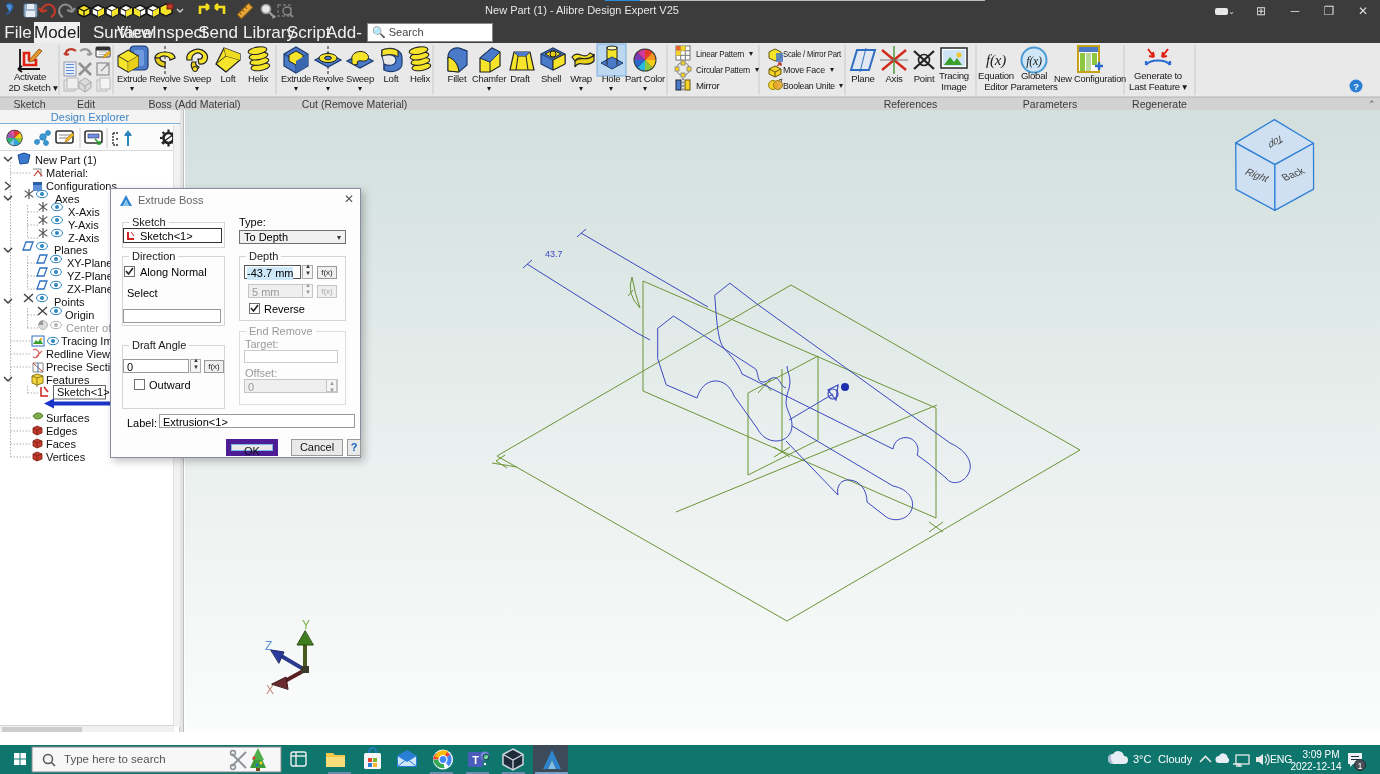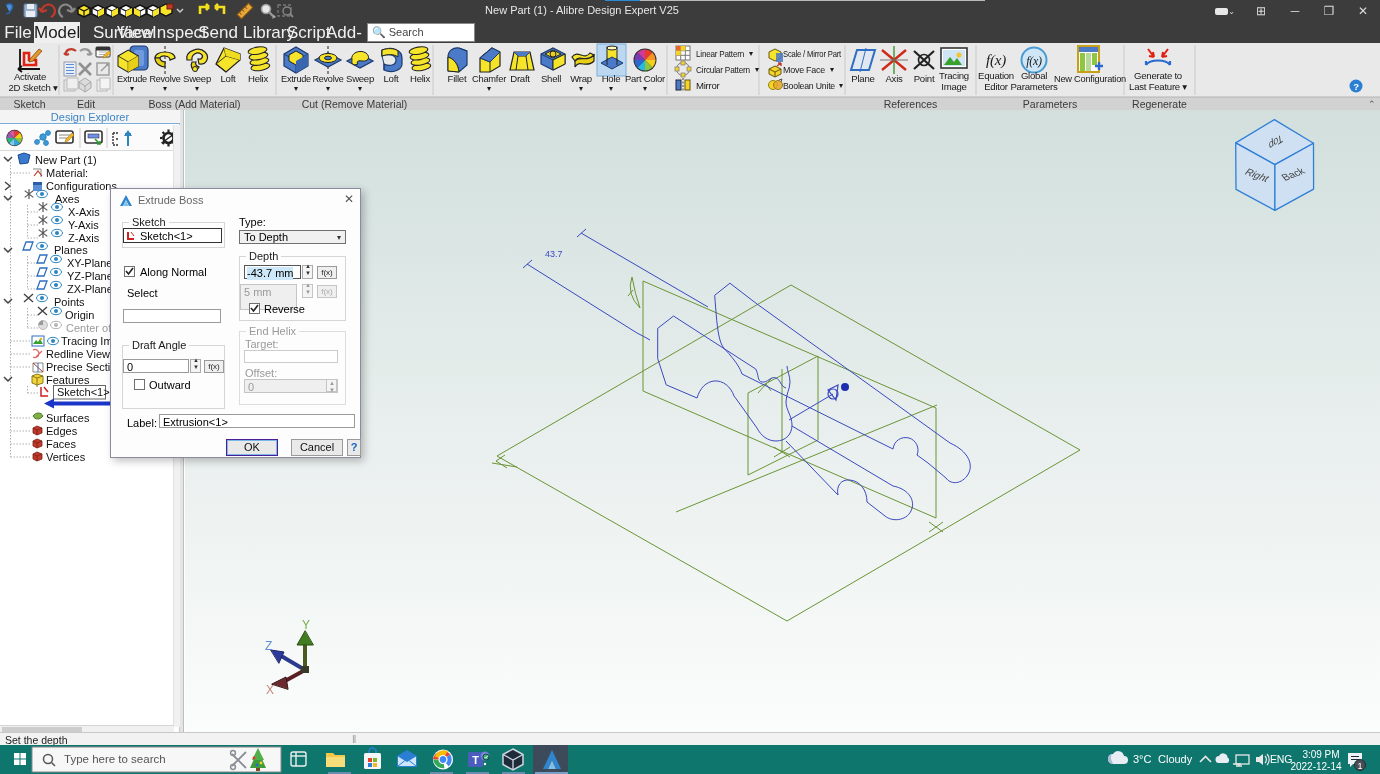--- a/index.html
+++ b/index.html
@@ -10,21 +10,21 @@
 
 
 #titlebar { position:absolute; left:0; top:0; width:1380px; height:22px; background:#3c3c3c; }
 #titletext { position:absolute; left:0; top:4px; width:1164px; text-align:center; color:#e8e8e8; font-size:11px; }
 .wbtn { position:absolute; top:0; width:34px; height:22px; color:#dcdcdc; font-size:12px; text-align:center; line-height:22px; }
 
 
 #menubar { position:absolute; left:0; top:22px; width:1380px; height:21px; background:#3c3c3c; }
 .mtab { position:absolute; top:0; height:21px; line-height:21px; color:#f0f0f0; font-size:17px; text-align:center; }
 .mtab.active { background:#efefef; color:#1a1a1a; }
-#searchbox { position:absolute; left:367px; top:1px; width:108px; height:19px; background:#fff; border:1px solid #888; font-size:11px; color:#444; line-height:17px; padding-left:4px; }
+#searchbox { position:absolute; left:367px; top:1px; width:126px; height:19px; background:#fff; border:1px solid #888; font-size:11px; color:#444; line-height:17px; padding-left:4px; }
 
 
 #ribbon { position:absolute; left:0; top:43px; width:1380px; height:54px; background:#e9e9e9; border-bottom:1px solid #cfcfcf; }
 #ribbonstrip { position:absolute; left:0; top:97px; width:1380px; height:13px; background:#d2d2d2; border-top:1px solid #c2c2c2; }
 .glabel { position:absolute; top:0; height:13px; line-height:12px; font-size:10.5px; color:#3a3a3a; text-align:center; }
 
 
 #mainarea { position:absolute; left:0; top:110px; width:1380px; height:622px; }
 #explorer { position:absolute; left:0; top:0; width:180px; height:622px; background:#fff; border-right:1px solid #c8c8c8;text-decoration:underline; }
 #exphead { position:absolute; left:0; top:0; width:180px; height:14px; background:#f4f4f4; color:#3d85c6; font-size:11px; text-align:center; line-height:14px; border-bottom:1px solid #7aaedb; }
@@ -684,57 +684,60 @@
           </svg>
       <span style="position:absolute;left:16px;top:1px;">Sketch&lt;1&gt;</span>
     </div>
 
     <div class="abs" style="left:128px;top:27px;">Type:</div>
     <div class="tbox" style="left:128px;top:41px;width:107px;height:14px;background:#f0f0f0;border-color:#707070;">
           <span style="position:absolute;left:4px;top:0px;">To Depth</span>
           <span style="position:absolute;right:4px;top:0px;font-size:8px;color:#333;">▾</span>
         </div>
 
+    <div class="grp" style="left:11px;top:67px;width:103px;height:70px;">
+          <div class="grplbl">Direction</div>
+        </div>
     <div class="cb" style="left:13px;top:77px;">
           <svg width="9" height="9" viewBox="0 0 9 9" style="position:absolute;left:0;top:0;">
             <path d="M1,4 L3.5,7 L8,1" stroke="#222" stroke-width="1.6" fill="none"></path>
           </svg>
         </div>
     <div class="abs" style="left:29px;top:77px;">Along Normal</div>
     <div class="abs" style="left:16px;top:98px;">Select</div>
     <div class="tbox" style="left:12px;top:120px;width:98px;height:14px;"></div>
 
     <div class="grp" style="left:128px;top:67px;width:107px;height:65px;">
           <div class="grplbl">Depth</div>
         </div>
     <div class="tbox" style="left:133px;top:76px;width:57px;height:14px;border-color:#555;background:#fff;">
           <span style="position:absolute;left:2px;top:1px;background:#cde8f8;">-43.7 mm</span>
         </div>
     <div class="spin" style="left:191px;top:76px;height:14px;">
           <span style="position:absolute;left:2px;top:-3px;font-size:6px;color:#333;">▲</span>
           <span style="position:absolute;left:2px;top:4px;font-size:6px;color:#333;">▼</span>
         </div>
     <div class="fx" style="left:206px;top:77px;">f(x)</div>
-    <div class="tbox dis" style="left:129px;top:95px;width:57px;height:26px;">
+    <div class="tbox dis" style="left:137px;top:95px;width:57px;height:14px;">
           <span style="position:absolute;left:3px;top:1px;">5 mm</span>
         </div>
     <div class="spin" style="left:191px;top:95px;height:14px;border-color:#c5c5c5;">
           <span style="position:absolute;left:2px;top:-3px;font-size:6px;color:#999;">▲</span>
           <span style="position:absolute;left:2px;top:4px;font-size:6px;color:#999;">▼</span>
         </div>
     <div class="fx dis" style="left:206px;top:96px;">f(x)</div>
     <div class="cb" style="left:138px;top:114px;">
           <svg width="9" height="9" viewBox="0 0 9 9" style="position:absolute;left:0;top:0;">
             <path d="M1,4 L3.5,7 L8,1" stroke="#222" stroke-width="1.6" fill="none"></path>
           </svg>
         </div>
     <div class="abs" style="left:153px;top:114px;">Reverse</div>
 
     <div class="grp" style="left:128px;top:142px;width:107px;height:74px;border-color:#ddd;">
-          <div class="grplbl dis">End Helix</div>
+          <div class="grplbl dis">End Remove</div>
         </div>
     <div class="dislbl abs" style="left:134px;top:149px;">Target:</div>
     <div class="tbox" style="left:133px;top:161px;width:94px;height:13px;border-color:#ccc;"></div>
     <div class="dislbl abs" style="left:134px;top:178px;">Offset:</div>
     <div class="tbox dis" style="left:133px;top:190px;width:94px;height:14px;">
           <span style="position:absolute;left:3px;top:1px;">0</span>
           <span class="spin" style="left:81px;top:-1px;height:13px;border-color:#c5c5c5;">
             <span style="position:absolute;left:2px;top:-3px;font-size:6px;color:#999;">▲</span>
             <span style="position:absolute;left:2px;top:4px;font-size:6px;color:#999;">▼</span>
           </span>
@@ -752,32 +755,28 @@
         </div>
     <div class="fx" style="left:93px;top:171px;">f(x)</div>
     <div class="cb" style="left:23px;top:190px;"></div>
     <div class="abs" style="left:38px;top:190px;">Outward</div>
 
     <div class="abs" style="left:16px;top:228px;">Label:</div>
     <div class="tbox" style="left:48px;top:225px;width:196px;height:14px;">
           <span style="position:absolute;left:3px;top:1px;">Extrusion&lt;1&gt;</span>
         </div>
 
-    <div class="dlbtn" style="left:115px;top:250px;width:52px;border:1px solid #4c1d95;box-shadow:inset 0 0 0 1px #7ab8e8;">OK</div>
+    <div class="dlbtn" style="left:115px;top:250px;width:52px;border:5px solid #4c1d95;box-shadow:inset 0 0 0 1px #7ab8e8;">OK</div>
     <div class="dlbtn" style="left:180px;top:250px;width:52px;">Cancel</div>
     <div class="dlbtn" style="left:236px;top:250px;width:14px;color:#1464c0;font-weight:bold;">?</div>
   </div>
 </div>
 
 <div class="abs" style="left:0;top:725px;width:174px;height:7px;background:#f0f0f0;border-top:1px solid #d5d5d5;">
       <div class="abs" style="left:2px;top:1px;width:80px;height:5px;background:#cdcdcd;"></div>
-    </div>
-<div id="statusbar">
-      <span style="position:absolute;left:5px;top:1px;">Set the depth</span>
-      <span style="position:absolute;left:352px;top:0px;color:#999;">‖</span>
     </div>
 
 <div id="taskbar">
 <svg width="1380" height="29" style="position:absolute;left:0;top:0;" font-family="Liberation Sans">
   <g fill="#fff">
           <rect x="14" y="8" width="5.5" height="5.5"></rect>
           <rect x="20.5" y="8" width="5.5" height="5.5"></rect>
           <rect x="14" y="14.5" width="5.5" height="5.5"></rect>
           <rect x="20.5" y="14.5" width="5.5" height="5.5"></rect>
         </g>

